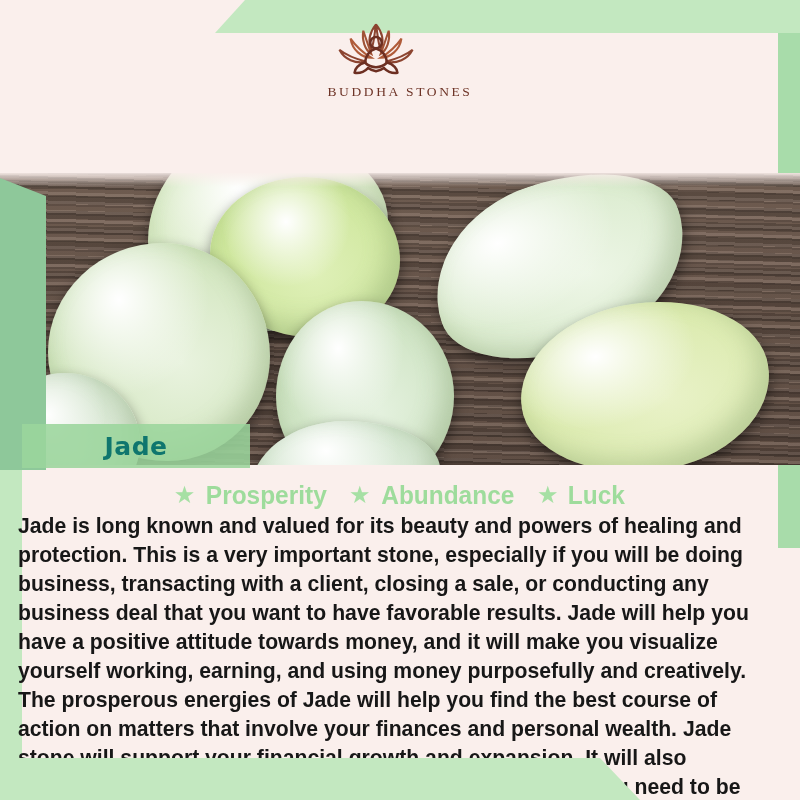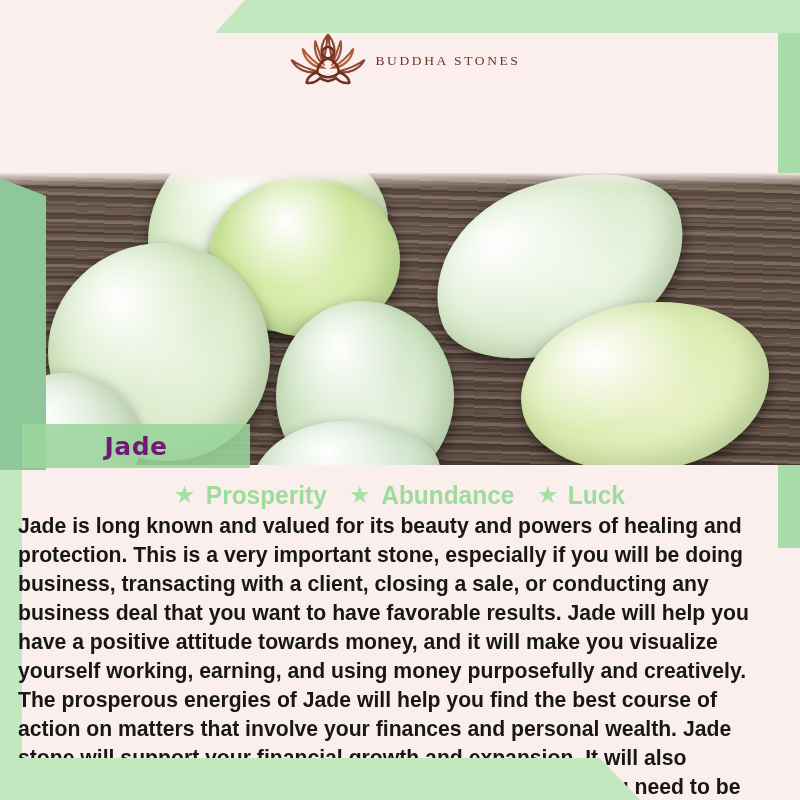--- a/index.html
+++ b/index.html
@@ -31,21 +31,21 @@
   #deco-bottom-band{
     bottom:0;left:0;width:640px;height:42px;background:#c3e8c0;
     clip-path:polygon(0 0, 600px 0, 640px 42px, 0 42px);
   }
 
   
   #header{
     position:absolute;top:0;left:0;width:800px;height:118px;
     display:flex;flex-direction:column;align-items:center;justify-content:center;
   }
-  #logo-wrap{display:flex;flex-direction:row;align-items:center;}
+  #logo-wrap{display:flex;flex-direction:column;}
   #logo-mark{width:96px;height:62px;display:block;}
   #brand-name{
     margin-top:4px;
     font-family:"Liberation Serif", serif;
     font-size:13.5px;letter-spacing:2.6px;color:#6d3326;font-weight:400;
   }
 
   
   #title-banner{
     position:absolute;top:118px;left:168px;width:468px;height:50px;
@@ -110,21 +110,21 @@
     background:linear-gradient(180deg,rgba(250,239,236,0.9),rgba(250,239,236,0));}
 
   
   #jade-band{
     position:absolute;top:424px;left:22px;width:228px;height:44px;
     background:rgba(155,213,156,0.88);
     display:flex;align-items:center;justify-content:center;
   }
   #jade-label{
     font-family:"DejaVu Sans","Liberation Sans",sans-serif;
-    font-weight:700;font-size:25px;color:#701a75;letter-spacing:0.5px;
+    font-weight:700;font-size:25px;color:#0f766e;letter-spacing:0.5px;
   }
 
   
   #benefits{
     position:absolute;top:479px;left:0;width:800px;height:32px;
     display:flex;align-items:center;justify-content:center;gap:18px;
   }
   .benefit{display:flex;align-items:center;gap:7px;}
   .benefit .star{color:#a6e0a4;font-size:24px;line-height:1;}
   .benefit .blabel{

